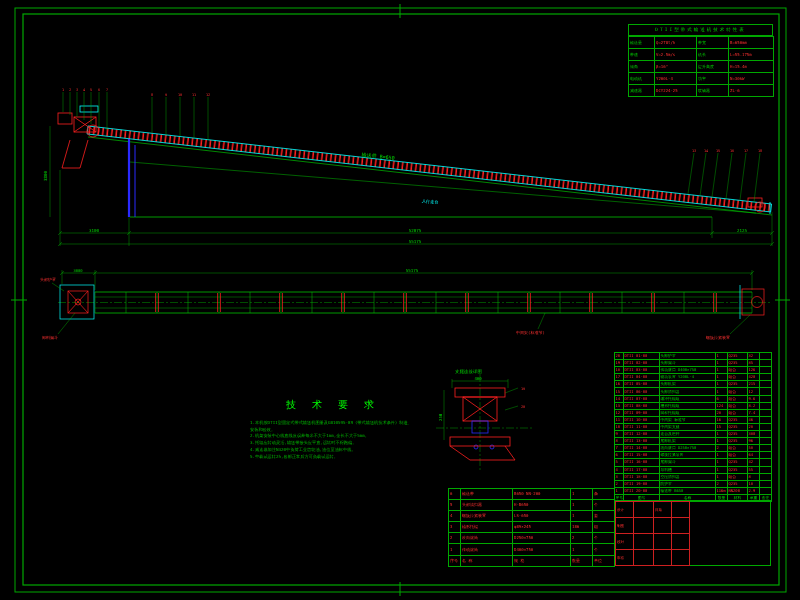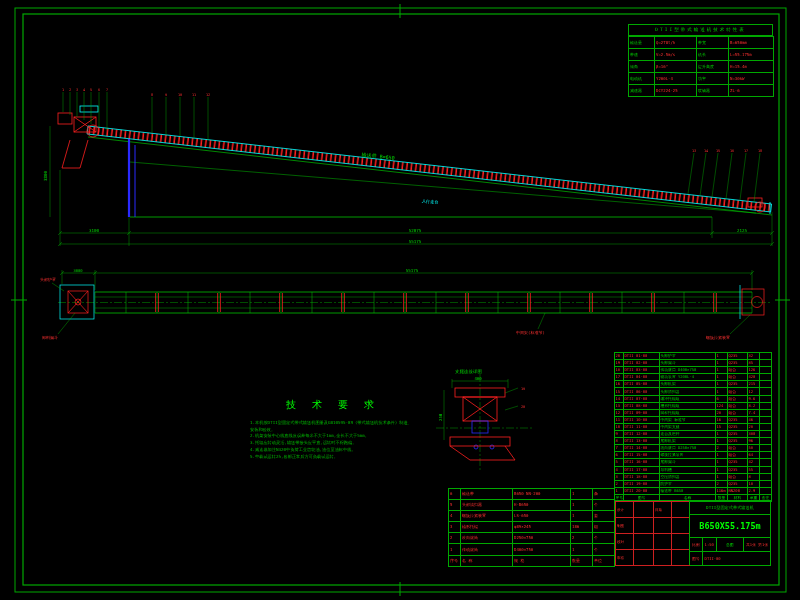--- a/index.html
+++ b/index.html
@@ -687,29 +687,15 @@
 
           <tr>
             <td>审核</td>
             <td></td>
             <td></td>
             <td></td>
           </tr>
         </tbody>
     </table>
   </div>
-  <div class="tb-right">
-    <div class="tb-product">DTII型固定式带式输送机</div>
-    <div class="tb-big">B650X55.175m</div>
-    <div class="tb-row">
-      <div class="tb-cell">比例</div>
-      <div class="tb-cell">1:50</div>
-      <div class="tb-cell tb-name">总图</div>
-      <div class="tb-cell">共1张 第1张</div>
-    </div>
-    <div class="tb-row">
-      <div class="tb-cell">图号</div>
-      <div class="tb-cell" style="flex:1">DTII-00</div>
-    </div>
-  </div>
 </div>
 
 </div>
 
 </body></html>

